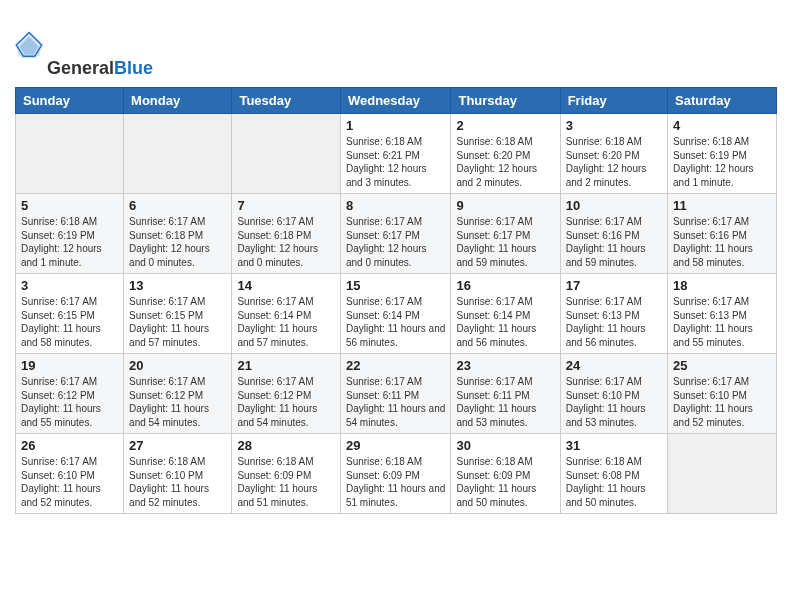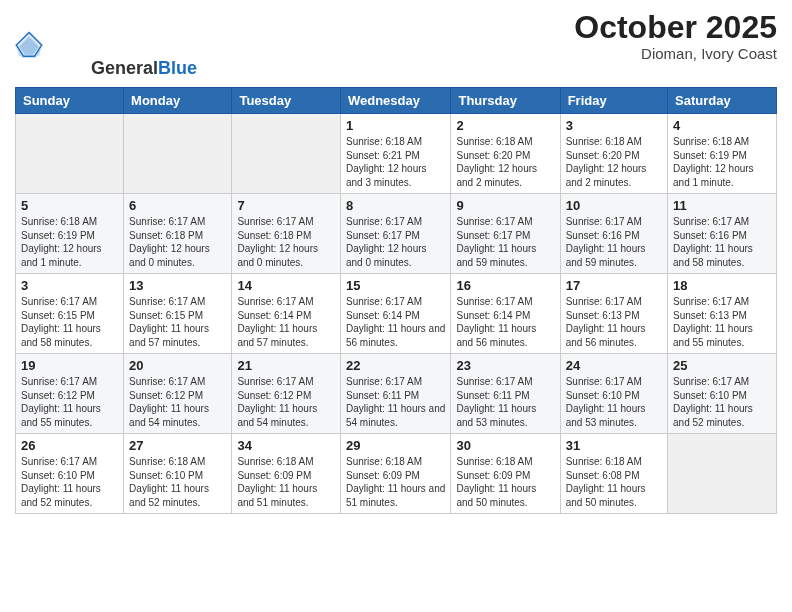--- a/index.html
+++ b/index.html
@@ -100,28 +100,24 @@
   <div class="header">
     <div class="logo">
       <svg class="logo-icon" viewBox="0 0 40 40" xmlns="http://www.w3.org/2000/svg">
         <polygon points="20,4 36,18 36,36 4,36 4,18" fill="#1a6fc4" opacity="0.15"></polygon>
         <polygon points="20,2 38,20 28,36 12,36 2,20" fill="none" stroke="#1a6fc4" stroke-width="2"></polygon>
         <polygon points="20,8 34,22 26,34 14,34 6,22" fill="#1a6fc4" opacity="0.3"></polygon>
         <polygon points="22,2 40,20 30,38 10,38 0,20" fill="none" stroke="#2b6cb0" stroke-width="1" opacity="0.3"></polygon>
       </svg>
       <div>
         <div style="display:flex; align-items:baseline; gap:0">
-          <span class="logo-general" style="font-size:18px;font-weight:bold;color:#333;margin-left:44px;">General</span>
+          <span class="logo-general" style="font-size:18px;font-weight:bold;color:#333;">General</span>
             <span class="logo-blue" style="font-size:18px;font-weight:bold;color:#1a6fc4;margin-top:48px;">Blue</span>
         </div>
       </div>
-    </div>
-    <div class="title-block">
-      <h1>October 2025</h1>
-      <h2>Dioman, Ivory Coast</h2>
     </div>
   </div>
 
   <table class="calendar">
     <thead>
       <tr>
       <th>Sunday</th>
           <th>Monday</th>
           <th>Tuesday</th>
           <th>Wednesday</th>
@@ -245,21 +241,21 @@
         <tr>
           <td>
             <div class="day-num">26</div>
             <div class="day-info">Sunrise: 6:17 AM<br>Sunset: 6:10 PM<br>Daylight: 11 hours and 52 minutes.</div>
           </td>
           <td>
             <div class="day-num">27</div>
             <div class="day-info">Sunrise: 6:18 AM<br>Sunset: 6:10 PM<br>Daylight: 11 hours and 52 minutes.</div>
           </td>
           <td>
-            <div class="day-num">34</div>
+            <div class="day-num">28</div>
             <div class="day-info">Sunrise: 6:18 AM<br>Sunset: 6:09 PM<br>Daylight: 11 hours and 51 minutes.</div>
           </td>
           <td>
             <div class="day-num">29</div>
             <div class="day-info">Sunrise: 6:18 AM<br>Sunset: 6:09 PM<br>Daylight: 11 hours and 51 minutes.</div>
           </td>
           <td>
             <div class="day-num">30</div>
             <div class="day-info">Sunrise: 6:18 AM<br>Sunset: 6:09 PM<br>Daylight: 11 hours and 50 minutes.</div>
           </td>

